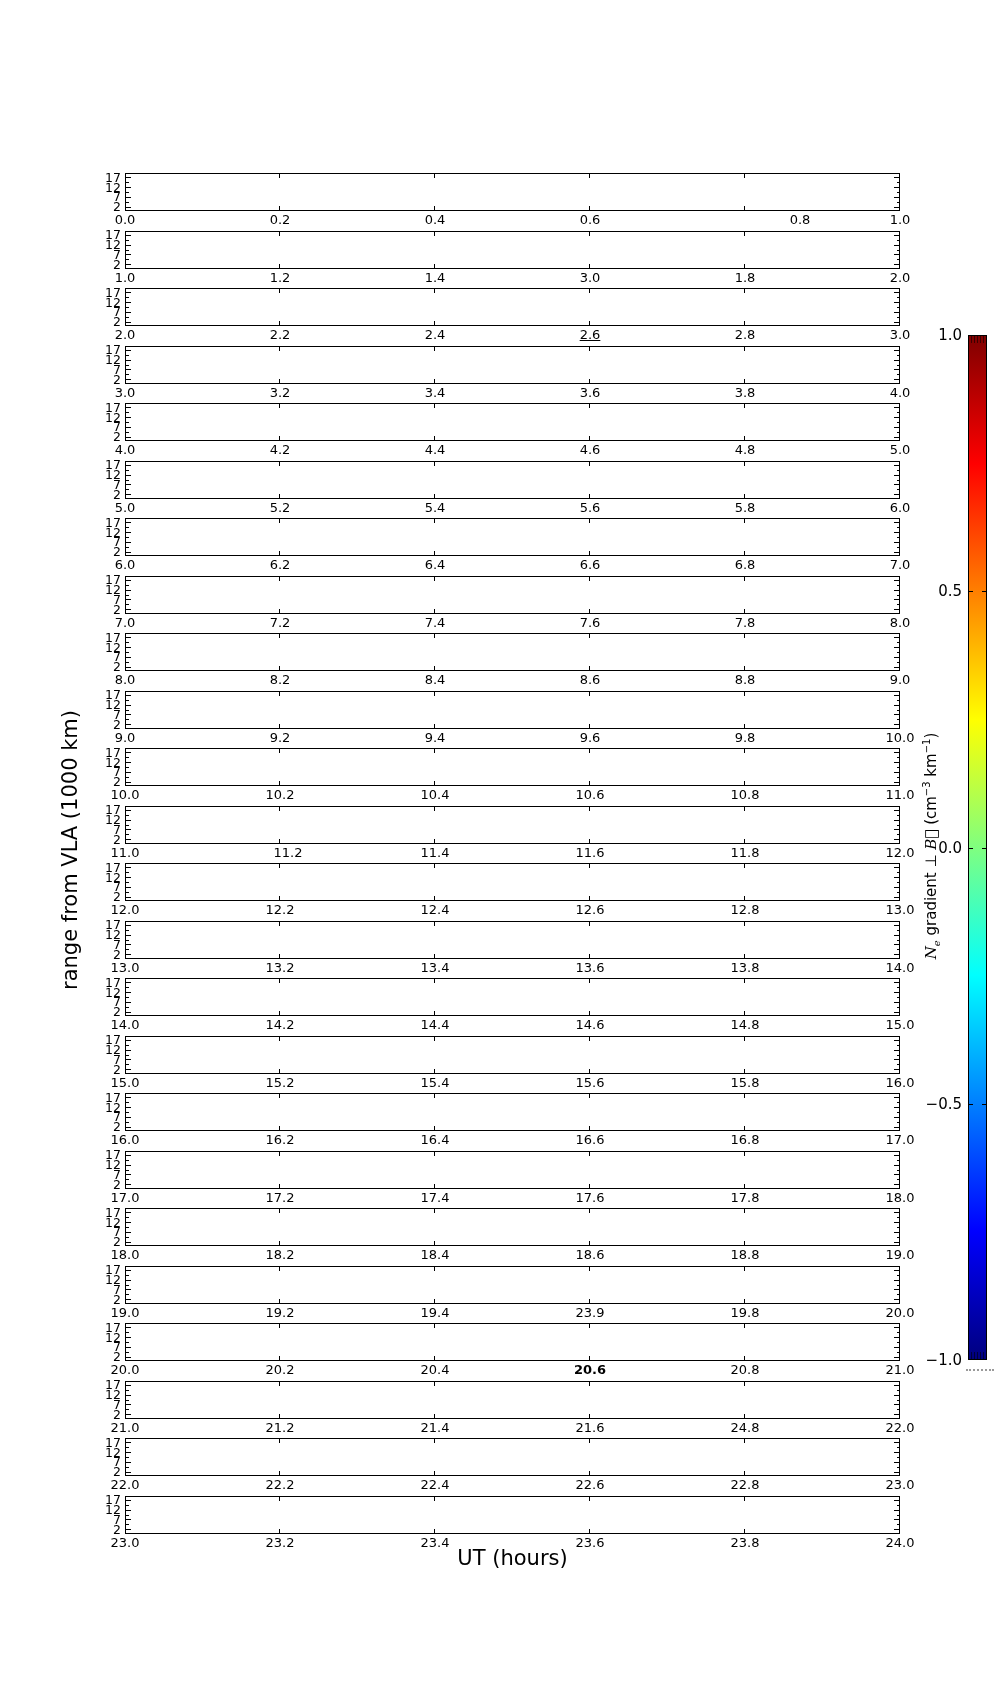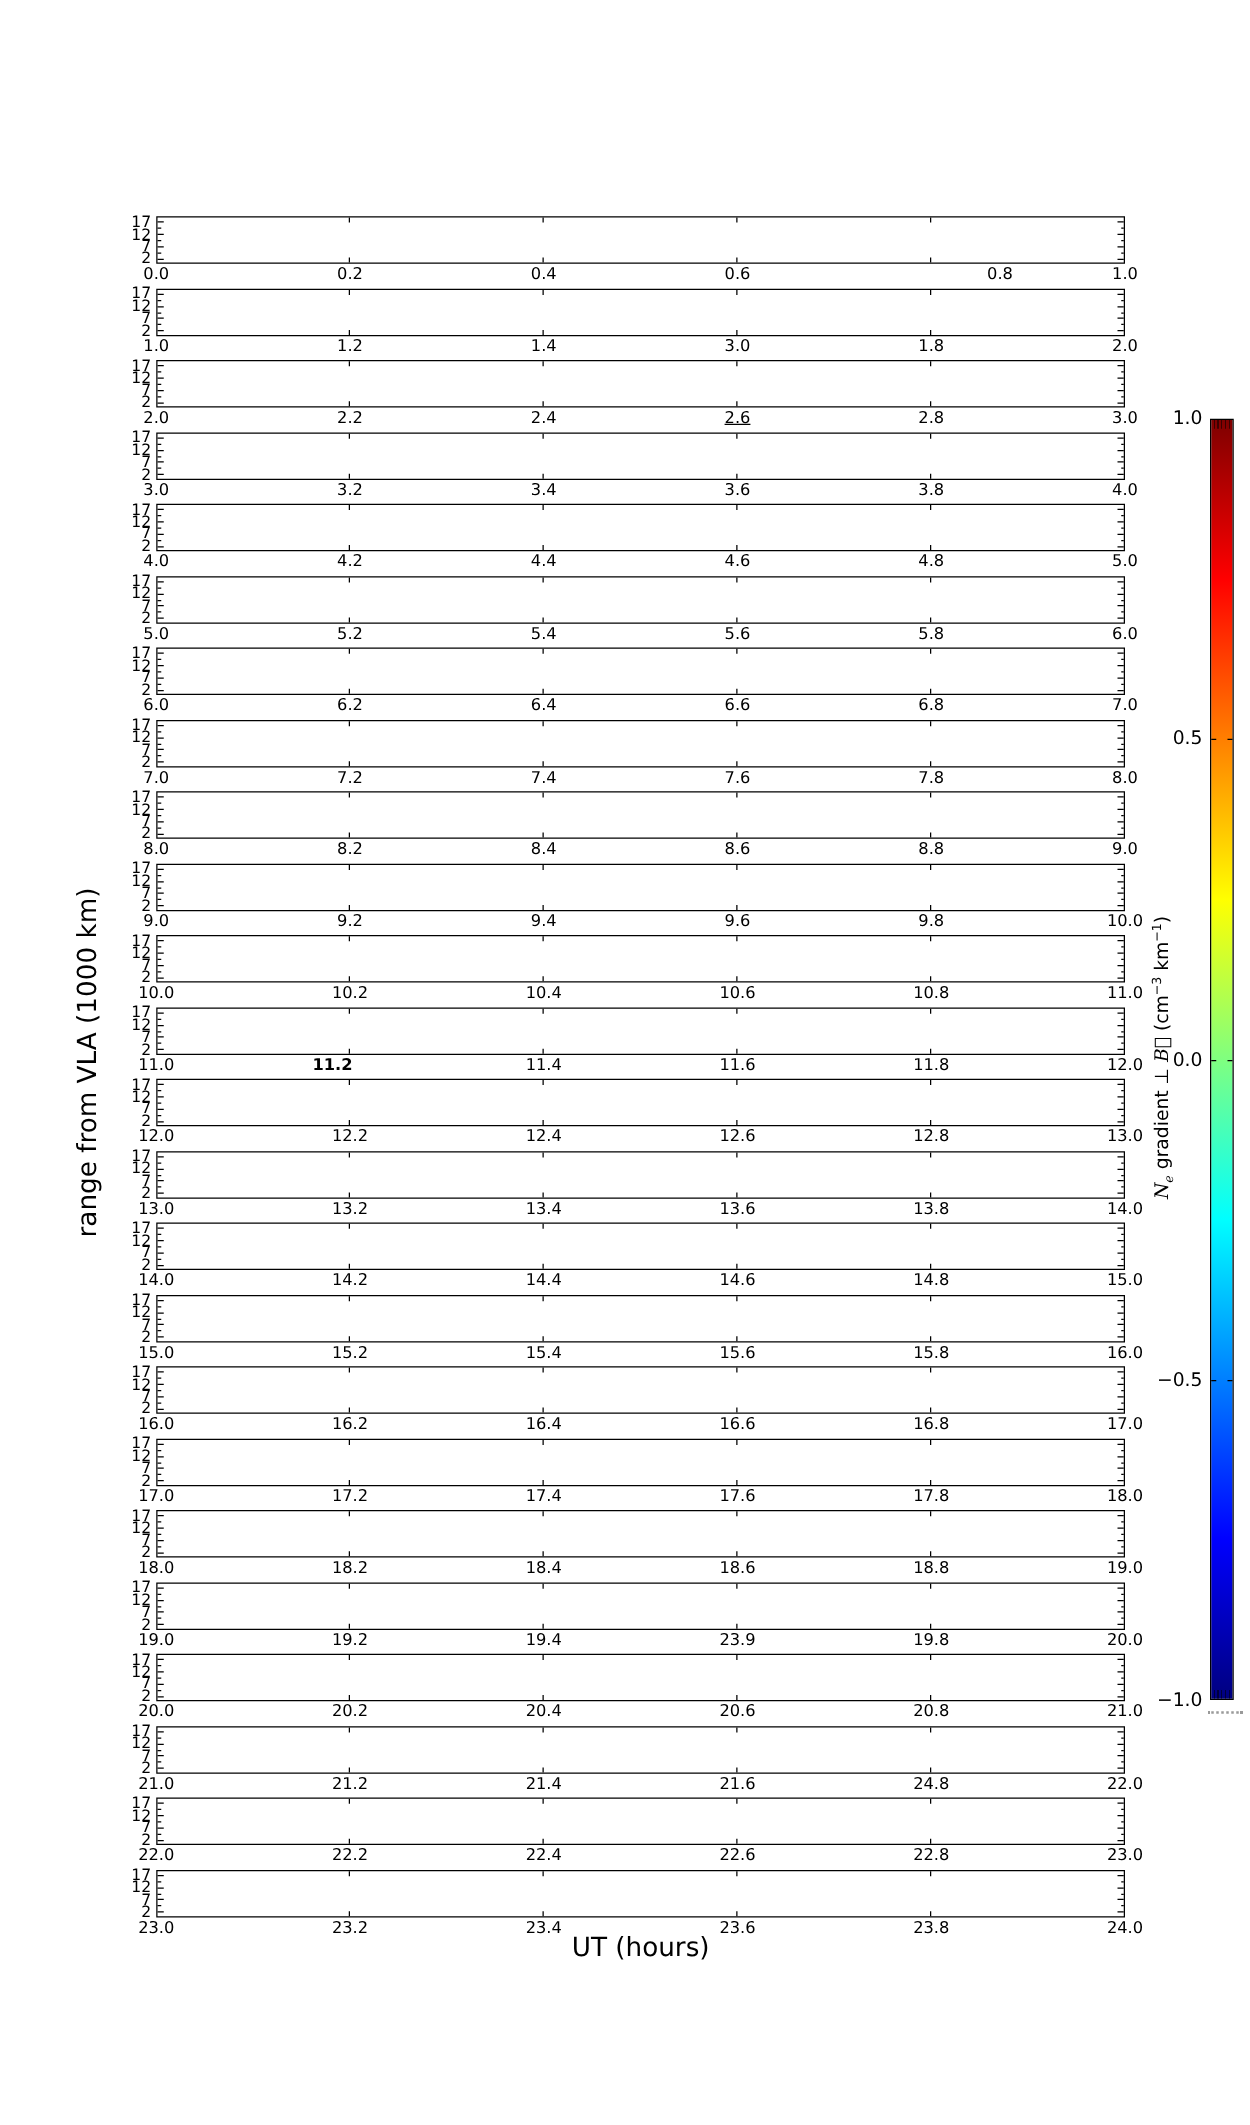--- a/index.html
+++ b/index.html
@@ -443,21 +443,21 @@
       <div class="tk" style="left: 0px; top: 32.7px; width: 5px; height: 1px;"></div>
       <div class="tk" style="right: 0px; top: 32.7px; width: 5px; height: 1px;"></div>
       <div class="tk" style="left: 0px; top: 8.2px; width: 2.5px; height: 1px;"></div>
       <div class="tk" style="right: 0px; top: 8.2px; width: 2.5px; height: 1px;"></div>
       <div class="tk" style="left: 0px; top: 18px; width: 2.5px; height: 1px;"></div>
       <div class="tk" style="right: 0px; top: 18px; width: 2.5px; height: 1px;"></div>
       <div class="tk" style="left: 0px; top: 27.7px; width: 2.5px; height: 1px;"></div>
       <div class="tk" style="right: 0px; top: 27.7px; width: 2.5px; height: 1px;"></div>
     </div>
     <div class="xtl" style="left: 125px; top: 845.5px;">11.0</div>
-    <div class="xtl" style="left: 266px; top: 845.5px; font-weight: bold;">11.2</div>
+    <div class="xtl" style="left: 288px; top: 845.5px;">11.2</div>
     <div class="xtl" style="left: 435px; top: 845.5px;">11.4</div>
     <div class="xtl" style="left: 590px; top: 845.5px;">11.6</div>
     <div class="xtl" style="left: 745px; top: 845.5px;">11.8</div>
     <div class="xtl" style="left: 900px; top: 845.5px;">12.0</div>
     <div class="ytl" style="left: 121px; top: 810.4px;">17</div>
     <div class="ytl" style="left: 121px; top: 820.1px;">12</div>
     <div class="ytl" style="left: 121px; top: 829.9px;">7</div>
     <div class="ytl" style="left: 121px; top: 839.7px;">2</div>
     <div class="box" style="left: 125px; top: 863px; width: 775px; height: 38px;">
       <div class="tk" style="left: 152.5px; top: 0px; width: 1px; height: 4px;"></div>
@@ -751,21 +751,21 @@
       <div class="tk" style="left: 0px; top: 8.2px; width: 2.5px; height: 1px;"></div>
       <div class="tk" style="right: 0px; top: 8.2px; width: 2.5px; height: 1px;"></div>
       <div class="tk" style="left: 0px; top: 18px; width: 2.5px; height: 1px;"></div>
       <div class="tk" style="right: 0px; top: 18px; width: 2.5px; height: 1px;"></div>
       <div class="tk" style="left: 0px; top: 27.7px; width: 2.5px; height: 1px;"></div>
       <div class="tk" style="right: 0px; top: 27.7px; width: 2.5px; height: 1px;"></div>
     </div>
     <div class="xtl" style="left: 125px; top: 1363px;">20.0</div>
     <div class="xtl" style="left: 280px; top: 1363px;">20.2</div>
     <div class="xtl" style="left: 435px; top: 1363px;">20.4</div>
-    <div class="xtl" style="left: 590px; top: 1363px;">20.6</div>
+    <div class="xtl" style="left: 590px; top: 1363px; font-weight: bold;">20.6</div>
     <div class="xtl" style="left: 745px; top: 1363px;">20.8</div>
     <div class="xtl" style="left: 900px; top: 1363px;">21.0</div>
     <div class="ytl" style="left: 121px; top: 1327.9px;">17</div>
     <div class="ytl" style="left: 121px; top: 1337.6px;">12</div>
     <div class="ytl" style="left: 121px; top: 1347.4px;">7</div>
     <div class="ytl" style="left: 121px; top: 1357.2px;">2</div>
     <div class="box" style="left: 125px; top: 1380.5px; width: 775px; height: 38px;">
       <div class="tk" style="left: 152.5px; top: 0px; width: 1px; height: 4px;"></div>
       <div class="tk" style="left: 152.5px; bottom: 0px; width: 1px; height: 4px;"></div>
       <div class="tk" style="left: 307.5px; top: 0px; width: 1px; height: 4px;"></div>

